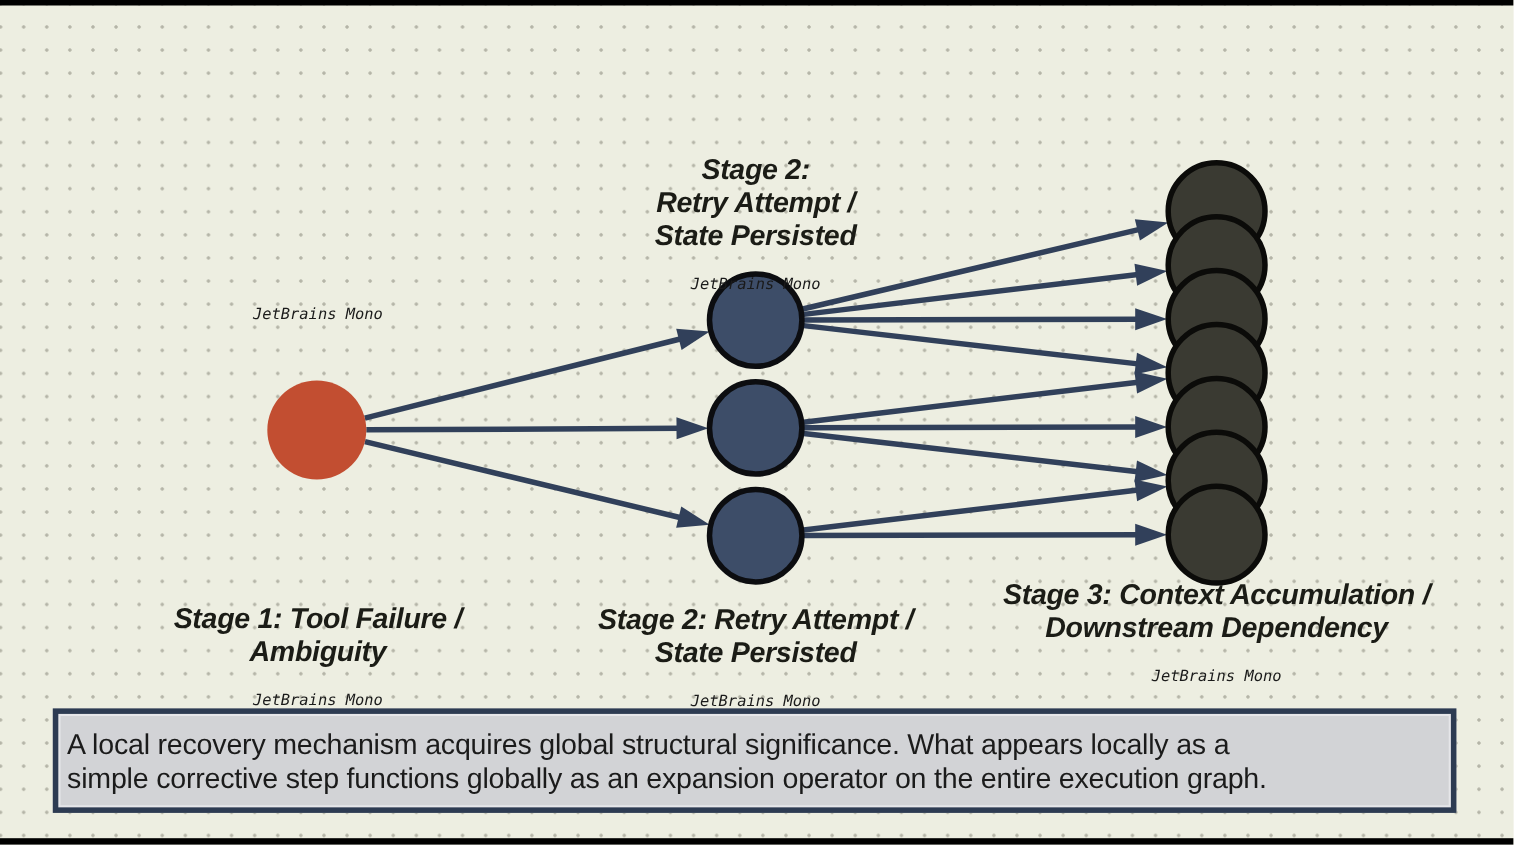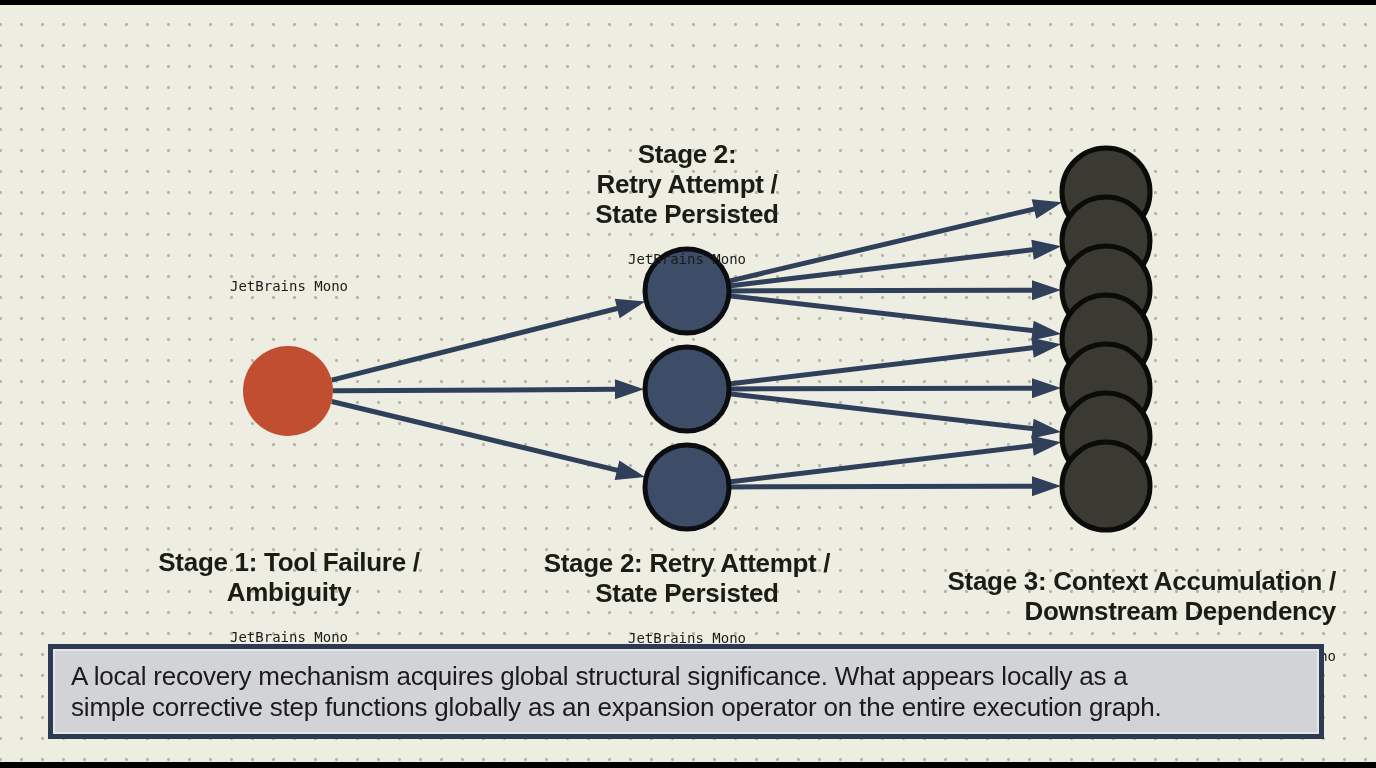--- a/index.html
+++ b/index.html
@@ -19,43 +19,43 @@
   .letterbox{position:absolute;left:0;width:1376px;background:var(--letterbox);z-index:50;}
   .letterbox.top{top:0;height:5px;}
   .letterbox.bottom{bottom:0;height:6px;}
   .slide-title{
     position:absolute;left:56px;top:36px;width:1290px;
     font-size:55px;line-height:58px;font-weight:700;letter-spacing:-1.2px;
     color:var(--text_dark);white-space:pre-line;z-index:10;
   }
   #diagram{position:absolute;left:0;top:0;z-index:5;}
   .node-label{
-    position:absolute;text-align:center;z-index:10;color:var(--label_dark);
+    position:absolute;text-align:center;z-index:10;color:var(--label_dark);font-style:italic;
   }
   .node-label .stage-title{
     font-weight:700;font-size:26px;line-height:30px;letter-spacing:-0.3px;
     white-space:pre-line;color:var(--label_dark);
   }
   .node-label .font-name{
     font-family:"DejaVu Sans Mono","Liberation Mono",monospace;
     font-size:14px;line-height:21px;margin-top:20px;color:#1a1a1a;
   }
   #label-stage1-top{left:109px;top:256px;width:360px;}
   #label-stage2-top{left:507px;top:139px;width:360px;}
   #label-stage1-bottom{left:109px;top:547px;width:360px;}
   #label-stage2-bottom{left:507px;top:548px;width:360px;}
-  #label-stage3-bottom{left:876px;top:566px;width:460px;text-align:right;}
+  #label-stage3-bottom{left:876px;top:525px;width:460px;}
   .caption-box{
     position:absolute;left:48px;top:644px;width:1276px;height:95px;
     background:var(--caption_bg);border:5px solid var(--caption_border);
     box-shadow:inset 0 0 0 2px rgba(246,246,250,0.55);
     display:flex;align-items:center;z-index:20;
   }
   .caption-text{
-    padding:4px 18px;font-size:26px;line-height:31px;color:#1b1b1b;
+    padding:4px 8px;font-size:26px;line-height:31px;color:#1b1b1b;
     letter-spacing:-0.2px;white-space:pre-line;
   }
 </style>
 </head>
 <body>
 
 <div class="slide">
 
   <div class="letterbox top"></div>
   <div class="letterbox bottom"></div>

